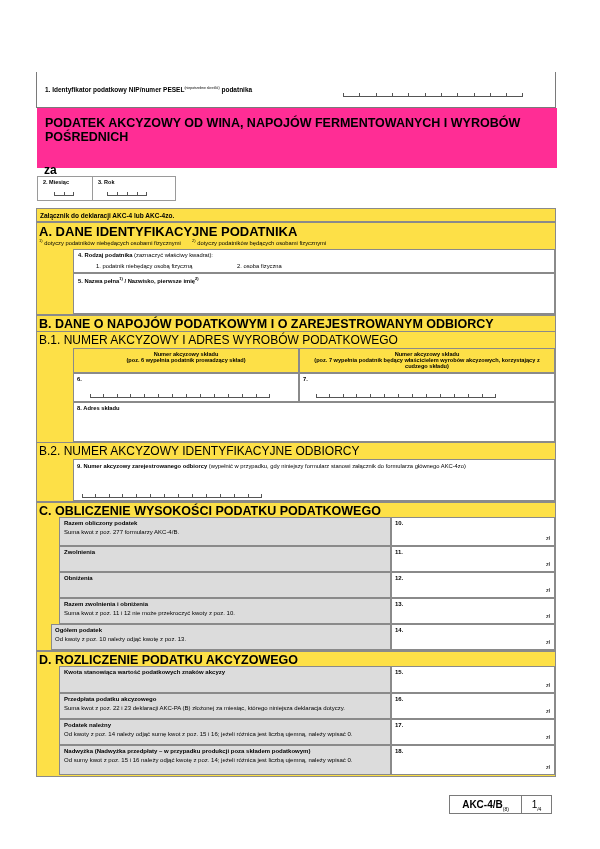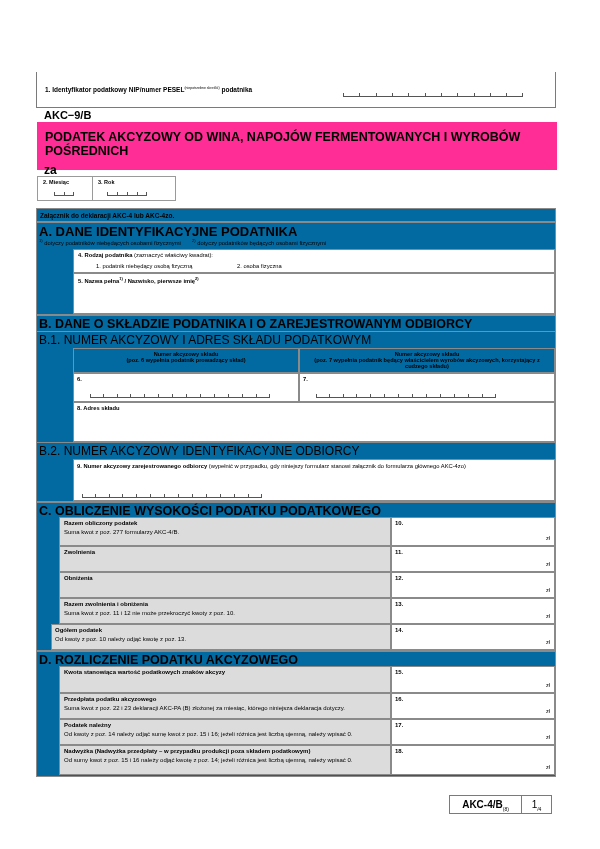--- a/index.html
+++ b/index.html
@@ -11,31 +11,31 @@
   sup { font-size: 4px; vertical-align: super; line-height: 0; }
 
   
   #nip-box { left: 36px; top: 72px; width: 520px; height: 36px; border: 1px solid #7a7a7a; border-top: none; background: #fff; }
   #nip-label { left: 8px; top: 14px; font-size: 6.5px; font-weight: bold; }
   #nip-label .light { font-weight: normal; font-size: 3.5px; vertical-align: super; }
   .comb { position: absolute; height: 5px; border-bottom: 1px solid #555; }
   .comb span { position: absolute; bottom: 0; width: 1px; height: 3px; background: #555; }
 
   #form-code { left: 44px; top: 109px; font-size: 11px; font-weight: bold; }
-  #pink-banner { left: 37px; top: 122px; width: 520px; height: 48px; background: #ff2d95; }
+  #pink-banner { left: 37px; top: 108px; width: 520px; height: 60px; background: #ff2d95; }
   #pink-title { left: 8px; top: 8px; width: 500px; font-size: 12.5px; font-weight: bold; line-height: 14px; }
   #za { left: 44px; top: 163px; font-size: 12px; font-weight: bold; }
 
   #period-box { left: 37px; top: 176px; width: 139px; height: 25px; border: 1px solid #9a9a9a; background: #fff; }
   #month-cell { left: 0; top: 0; width: 55px; height: 23px; border-right: 1px solid #9a9a9a; }
   #year-cell { left: 55px; top: 0; width: 82px; height: 23px; }
   .cell-label { position: absolute; left: 5px; top: 2px; font-size: 5.5px; font-weight: bold; }
 
   
-  #main { left: 36px; top: 208px; width: 520px; height: 569px; background: #0369a1; border: 1px solid #8a8a8a; }
+  #main { left: 36px; top: 208px; width: 520px; height: 569px; background: #fde047; border: 1px solid #8a8a8a; }
   .hline { position: absolute; left: 0; width: 518px; height: 2px; background: #8a8a8a; }
   .sec-title { position: absolute; left: 2px; font-size: 12.5px; font-weight: bold; }
   .sub-title { position: absolute; left: 2px; font-size: 12px; font-weight: normal; }
   .white { position: absolute; background: #fff; border: 1px solid #8a8a8a; }
   .field-label { position: absolute; font-size: 5.8px; }
   .num-cell { position: absolute; background: #fff; border: 1px solid #8a8a8a; }
   .num-cell .n { position: absolute; left: 3px; top: 2px; font-size: 6px; font-weight: bold; }
   .num-cell .zl { position: absolute; right: 4px; bottom: 4px; font-size: 5.5px; }
   .desc-cell { position: absolute; border: 1px solid #8a8a8a; background: #dcdcdc; }
   .desc-cell .t { position: absolute; left: 4px; top: 2px; font-size: 6px; font-weight: bold; }
@@ -112,23 +112,23 @@
   <div class="white" style="left:36px; top:40px; width:482px; height:24px;">
     <div class="field-label" style="left:4px; top:2px;"><span class="b">4. Rodzaj podatnika</span> <span>(zaznaczyć właściwy kwadrat):</span></div>
     <div class="field-label" style="left:22px; top:13px;">1. podatnik niebędący osobą fizyczną</div>
     <div class="field-label" style="left:163px; top:13px;">2. osoba fizyczna</div>
   </div>
   <div class="white" style="left:36px; top:64px; width:482px; height:41px;">
     <div class="field-label b" style="left:4px; top:4px;"><span>5. Nazwa pełna</span><sup>1)</sup><span> / Nazwisko, pierwsze imię</span><sup>2)</sup></div>
   </div>
   <div class="hline" style="top:105px;"></div>
 
-  <div class="sec-title" style="top:108px;">B. DANE O SKŁADZIE PODATNIKA I O ZAREJESTROWANYM ODBIORCY</div>
+  <div class="sec-title" style="top:108px;">B. DANE O NAPOJÓW PODATKOWYM I O ZAREJESTROWANYM ODBIORCY</div>
   <div class="hline" style="top:122px; height:1px;"></div>
-  <div class="sub-title" style="top:124px;">B.1. NUMER AKCYZOWY I ADRES SKŁADU PODATKOWYM</div>
+  <div class="sub-title" style="top:124px;">B.1. NUMER AKCYZOWY I ADRES WYROBÓW PODATKOWEGO</div>
   <div class="abs" style="left:36px; top:139px; width:226px; height:25px; border:1px solid #8a8a8a; text-align:center;">
     <div class="sm b" style="font-size:5.6px; margin-top:2px;">Numer akcyzowy składu</div>
     <div class="sm b" style="font-size:5.6px;">(poz. 6 wypełnia podatnik prowadzący skład)</div>
   </div>
   <div class="abs" style="left:262px; top:139px; width:256px; height:25px; border:1px solid #8a8a8a; text-align:center;">
     <div class="sm b" style="font-size:5.6px; margin-top:2px;">Numer akcyzowy składu</div>
     <div class="sm b" style="font-size:5.6px; padding:0 10px;">(poz. 7 wypełnia podatnik będący właścicielem wyrobów akcyzowych, korzystający z cudzego składu)</div>
   </div>
   <div class="white" style="left:36px; top:164px; width:226px; height:29px;">
     <div class="field-label b" style="left:3px; top:2px;">6.</div>

